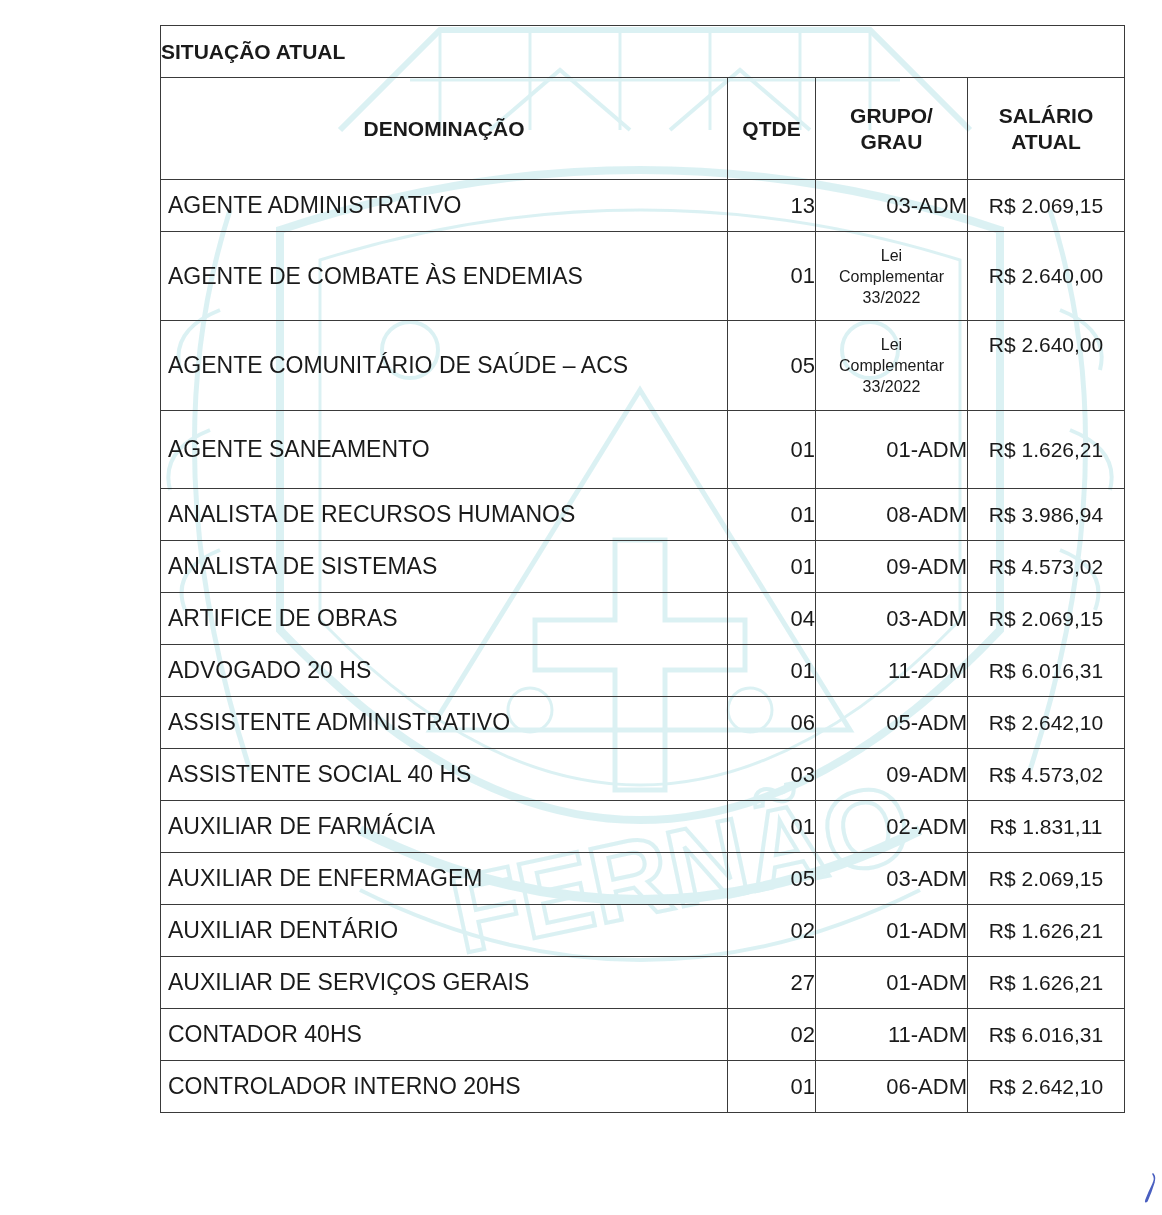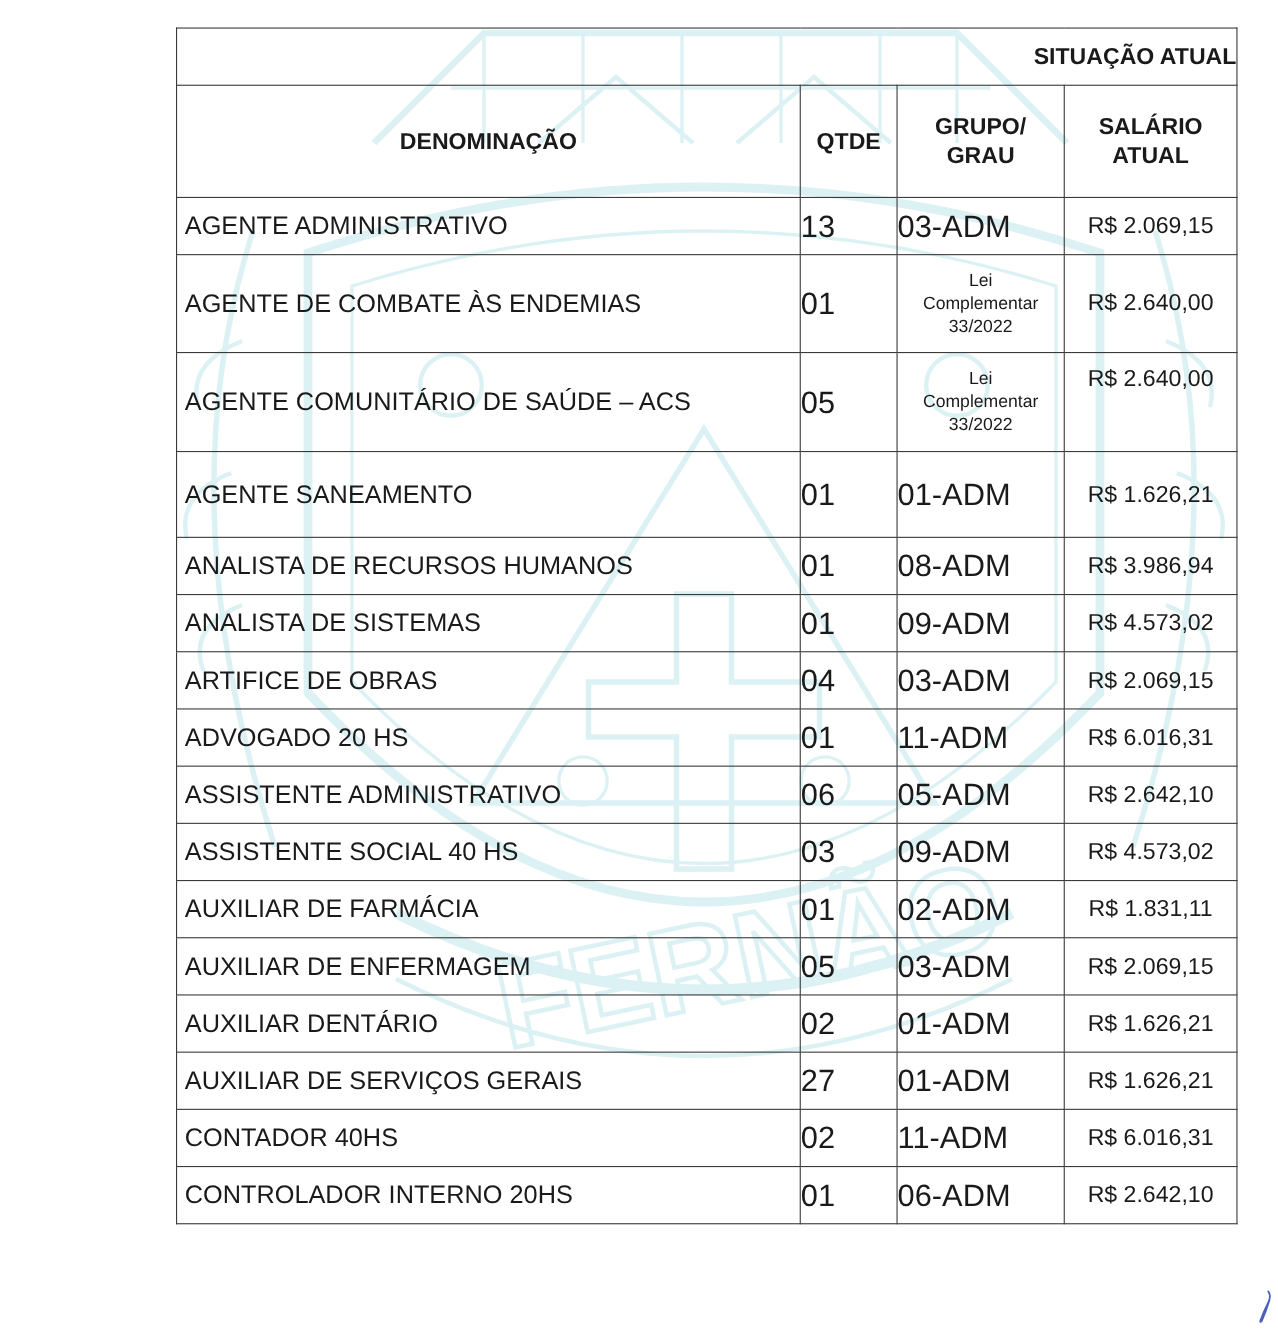--- a/index.html
+++ b/index.html
@@ -32,43 +32,43 @@
       border-collapse: collapse;
       table-layout: fixed;
     }
     .sheet td, .sheet th {
       border: 1.5px solid #3a3a3a;
       padding: 0;
       background: transparent;
     }
     .title-cell {
       height: 51px;
-      text-align: right;
+      text-align: left;
       font-weight: bold;
       font-size: 21px;
       vertical-align: middle;
     }
     .hdr {
       height: 101px;
       font-weight: bold;
       font-size: 21px;
       text-align: center;
       vertical-align: middle;
       line-height: 26px;
     }
     .cell-name {
       font-size: 23px;
       text-align: left;
       padding-left: 7px !important;
       vertical-align: middle;
       white-space: nowrap;
     }
     .cell-c {
-      font-size: 28px;
-      text-align: left;
+      font-size: 22px;
+      text-align: right;
       vertical-align: middle;
       white-space: nowrap;
     }
     .cell-sal {
       font-size: 21px;
       text-align: center;
       vertical-align: middle;
       white-space: nowrap;
     }
     .cell-sal.top { vertical-align: top; padding-top: 12px !important; }

